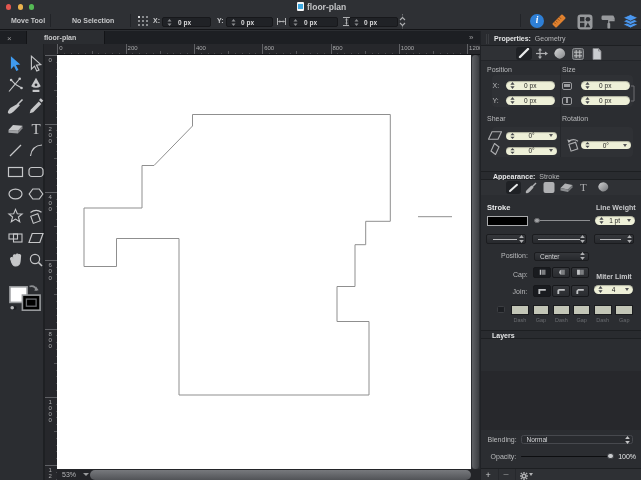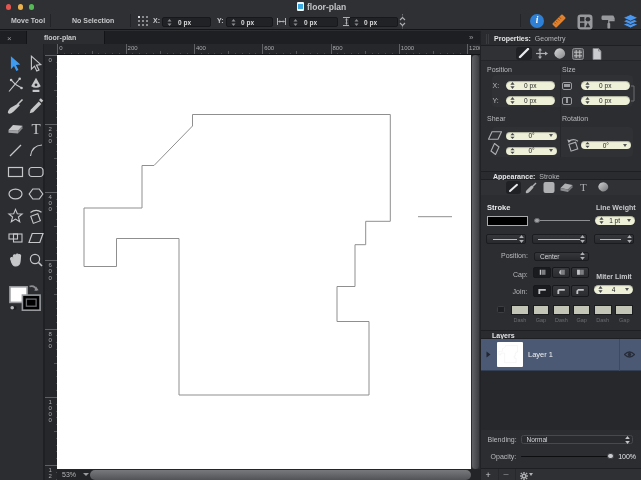--- a/index.html
+++ b/index.html
@@ -638,36 +638,20 @@
 <div class="abs" style="left:73.1px;top:286px;width:16.5px;text-align:center;font-size:5.5px;color:#696b6f;">Dash</div>
 <div class="abs" style="left:93.4px;top:273.5px;width:16.5px;height:10.2px;background:#c3c6b7;border:1px solid #1b1c1f;"></div>
 <div class="abs" style="left:93.4px;top:286px;width:16.5px;text-align:center;font-size:5.5px;color:#696b6f;">Gap</div>
 <div class="abs" style="left:113.8px;top:273.5px;width:17.8px;height:10.2px;background:#c3c6b7;border:1px solid #1b1c1f;"></div>
 <div class="abs" style="left:113.8px;top:286px;width:17.8px;text-align:center;font-size:5.5px;color:#696b6f;">Dash</div>
 <div class="abs" style="left:135.4px;top:273.5px;width:17.8px;height:10.2px;background:#c3c6b7;border:1px solid #1b1c1f;"></div>
 <div class="abs" style="left:135.4px;top:286px;width:17.8px;text-align:center;font-size:5.5px;color:#696b6f;">Gap</div>
 <div class="abs" style="left:0;top:299px;width:161px;height:9px;background:#292b2f;border-top:1px solid #1d1f22;border-bottom:1px solid #1d1f22;">
 <div class="abs" style="left:12px;top:0.5px;font-size:7px;font-weight:bold;color:#e4e5e6;">Layers</div>
 </div>
-<div class="abs" style="left:0;top:308px;width:161px;height:32px;background:#4b5974;border-bottom:1px solid #333f55;">
-<svg class="abs" style="left:5.5px;top:11.5px;" width="5" height="7" viewBox="0 0 5 7">
-        <path d="M0.5 0.5 L4.5 3.5 L0.5 6.5 Z" fill="#222631"></path>
-      </svg>
-<div class="abs" style="left:17.1px;top:3.3px;width:25.6px;height:25.1px;background:#fff;border-radius:1px;">
-<svg width="25.6" height="25.1" viewBox="0 0 414 414">
-          <path d="M135.5 59.5 L333.3 59.5 L333.3 166.3 L308.7 166.3 L308.7 189.7 L298 189.7 L298 231.5 L280 231.5 L280 266.5 L312 266.5 L312 340 L122 340 L122 183.5 L59.5 183.5 L59.5 211.5 L27 211.5 L27 153 L85 153 L85 110.5 L97 110.5 L135.5 71 Z" fill="none" stroke="#d0d0d0" stroke-width="3"></path>
-        </svg>
-</div>
-<div class="abs" style="left:48px;top:10.5px;font-size:7.5px;color:#eff0f2;">Layer 1</div>
-<div class="abs" style="left:139px;top:0;width:1px;height:32px;background:#3d4a62;"></div>
-<svg class="abs" style="left:143.5px;top:11px;" width="11" height="9" viewBox="0 0 11 9">
-        <path d="M0.5 4.5 Q5.5 -0.5 10.5 4.5 Q5.5 9.5 0.5 4.5 Z" fill="none" stroke="#272c38" stroke-width="1.2"></path>
-        <circle cx="5.5" cy="4.5" r="1.7" fill="#272c38"></circle>
-      </svg>
-</div>
 <div class="abs" style="left:0;top:340px;width:161px;height:59px;background:#27282c;"></div>
 <div class="abs lbl" style="left:7.5px;top:405px;">Blending:</div>
 <div class="abs" style="left:41px;top:404px;width:111.7px;height:9.3px;background:#292b2f;border:1px solid #47494e;border-radius:2.5px;"></div>
 <div class="abs" style="left:46.5px;top:405.2px;font-size:6.5px;color:#d5d6d8;">Normal</div>
 <svg class="abs" style="left:145px;top:404.7px;" width="5" height="8" viewBox="0 0 5 8">
       <path d="M2.5 0 L4.8 3 L0.2 3 Z" fill="#c6c7c9"></path>
       <path d="M2.5 8 L4.8 5 L0.2 5 Z" fill="#c6c7c9"></path>
     </svg>
 <div class="abs lbl" style="left:10.6px;top:422px;">Opacity:</div>
 <div class="abs" style="left:41px;top:424.7px;width:93.4px;height:1.6px;background:#0d0e10;border-radius:1px;"></div>

